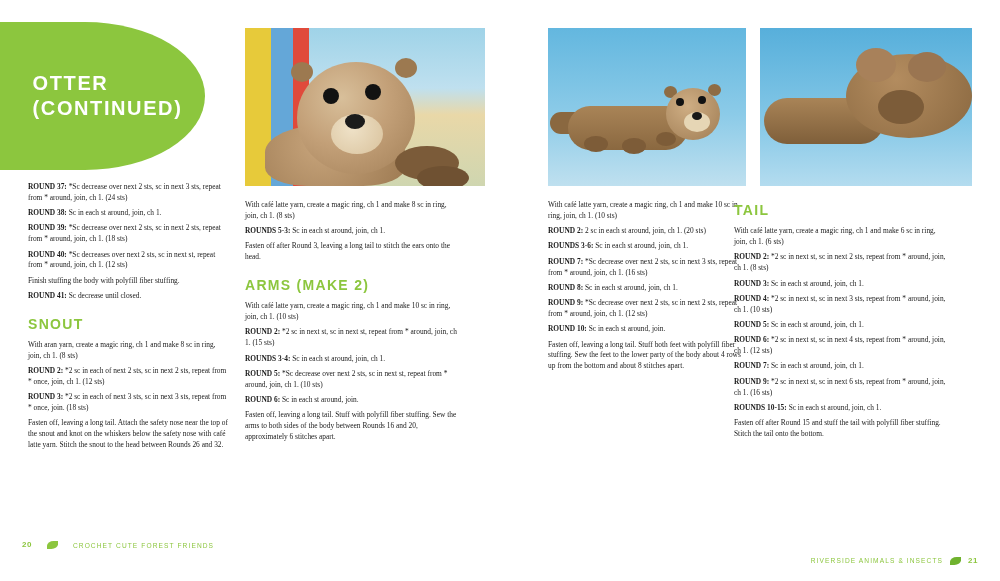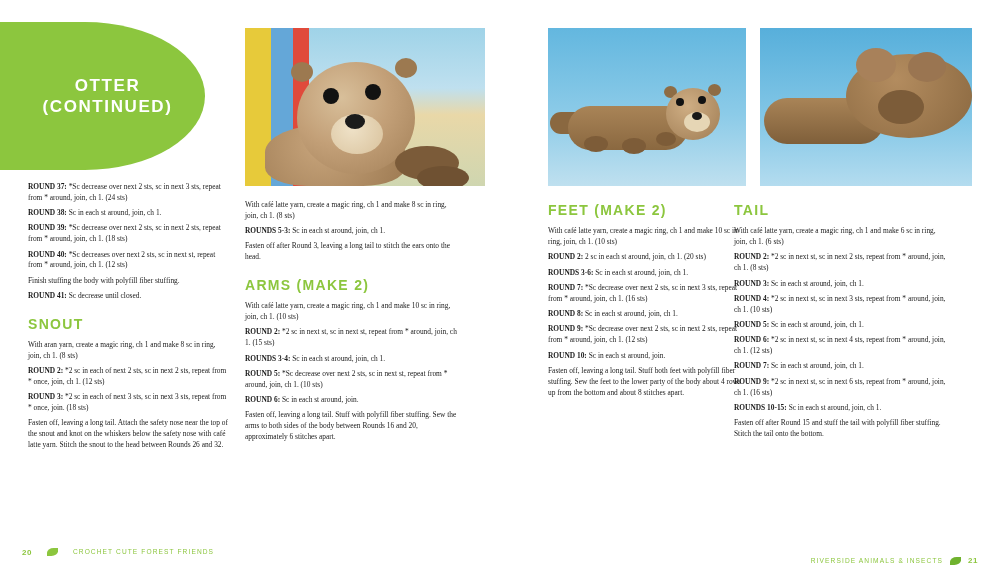--- a/index.html
+++ b/index.html
@@ -24,22 +24,22 @@
     background: #8cc63e;
     border-top-right-radius: 120px 74px;
     border-bottom-right-radius: 120px 74px;
     border-bottom-left-radius: 0 0;
     display: flex;
     align-items: center;
     justify-content: center;
   }
   .leaf-title {
     color: #ffffff;
-    text-align: center;
-    font-size: 17px;
+    text-align: left;
+    font-size: 20px;
     letter-spacing: 1.6px;
     line-height: 1.25;
     font-weight: bold;
     padding-left: 10px;
   }
   .leaf-title .l2 { display: block; }
 
   
   .photo {
     position: absolute;
@@ -121,21 +121,21 @@
   }
   p.para b { font-weight: bold; }
 
   
   .footer {
     position: absolute;
     bottom: 16px;
     left: 0; right: 0;
     height: 14px;
   }
-  .f-left { position: absolute; left: 22px; bottom: 8px; display: flex; align-items: flex-start; gap: 15px; }
+  .f-left { position: absolute; left: 22px; bottom: 16px; display: flex; align-items: flex-end; gap: 15px; }
   .f-right { position: absolute; right: 22px; bottom: 0; display: flex; align-items: center; gap: 7px; }
   .pg-num { color: #8cc63e; font-size: 8px; font-weight: bold; letter-spacing: .5px; }
   .f-text { color: #8cc63e; font-size: 6.6px; letter-spacing: 1.1px; text-transform: uppercase; }
   .leaf-dot {
     width: 11px; height: 8px;
     background: #8cc63e;
     border-radius: 60% 0 60% 0;
     display: inline-block;
   }
   .leaf-dot.alt { background: #6fb22e; }
@@ -213,21 +213,20 @@
       <p class="para"><span>Fasten off after Round 3, leaving a long tail to stitch the ears onto the head.</span></p>
       <div class="sec-head">ARMS (MAKE 2)</div>
       <p class="para"><span>With café latte yarn, create a magic ring, ch 1 and make 10 sc in ring, join, ch 1. (10 sts)</span></p>
       <p class="para"><b>ROUND 2:</b> <span>*2 sc in next st, sc in next st, repeat from * around, join, ch 1. (15 sts)</span></p>
       <p class="para"><b>ROUNDS 3-4:</b> <span>Sc in each st around, join, ch 1.</span></p>
       <p class="para"><b>ROUND 5:</b> <span>*Sc decrease over next 2 sts, sc in next st, repeat from * around, join, ch 1. (10 sts)</span></p>
       <p class="para"><b>ROUND 6:</b> <span>Sc in each st around, join.</span></p>
       <p class="para"><span>Fasten off, leaving a long tail. Stuff with polyfill fiber stuffing. Sew the arms to both sides of the body between Rounds 16 and 20, approximately 6 stitches apart.</span></p>
     </div>
   <div class="col col-3">
-      <div class="sec-head">FEET (MAKE 2)</div>
       <p class="para"><span>With café latte yarn, create a magic ring, ch 1 and make 10 sc in ring, join, ch 1. (10 sts)</span></p>
       <p class="para"><b>ROUND 2:</b> <span>2 sc in each st around, join, ch 1. (20 sts)</span></p>
       <p class="para"><b>ROUNDS 3-6:</b> <span>Sc in each st around, join, ch 1.</span></p>
       <p class="para"><b>ROUND 7:</b> <span>*Sc decrease over next 2 sts, sc in next 3 sts, repeat from * around, join, ch 1. (16 sts)</span></p>
       <p class="para"><b>ROUND 8:</b> <span>Sc in each st around, join, ch 1.</span></p>
       <p class="para"><b>ROUND 9:</b> <span>*Sc decrease over next 2 sts, sc in next 2 sts, repeat from * around, join, ch 1. (12 sts)</span></p>
       <p class="para"><b>ROUND 10:</b> <span>Sc in each st around, join.</span></p>
       <p class="para"><span>Fasten off, leaving a long tail. Stuff both feet with polyfill fiber stuffing. Sew the feet to the lower party of the body about 4 rows up from the bottom and about 8 stitches apart.</span></p>
     </div>
   <div class="col col-4">

